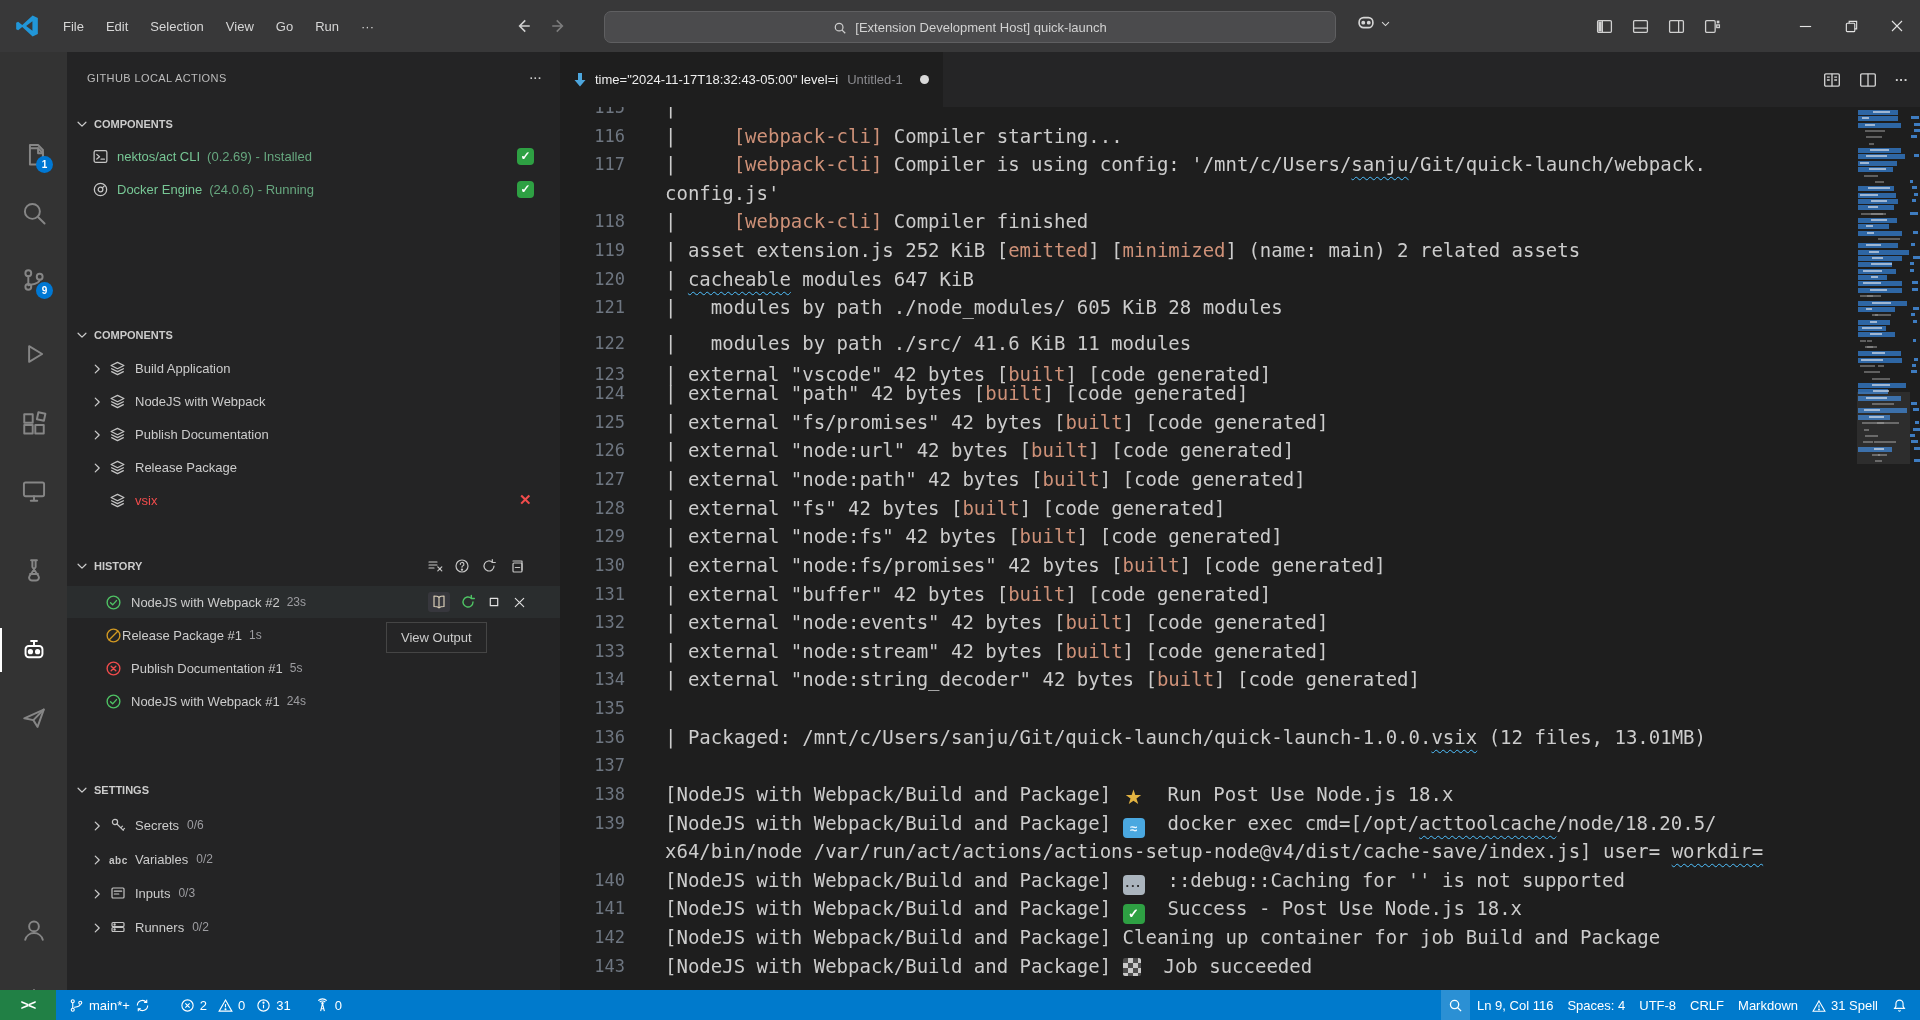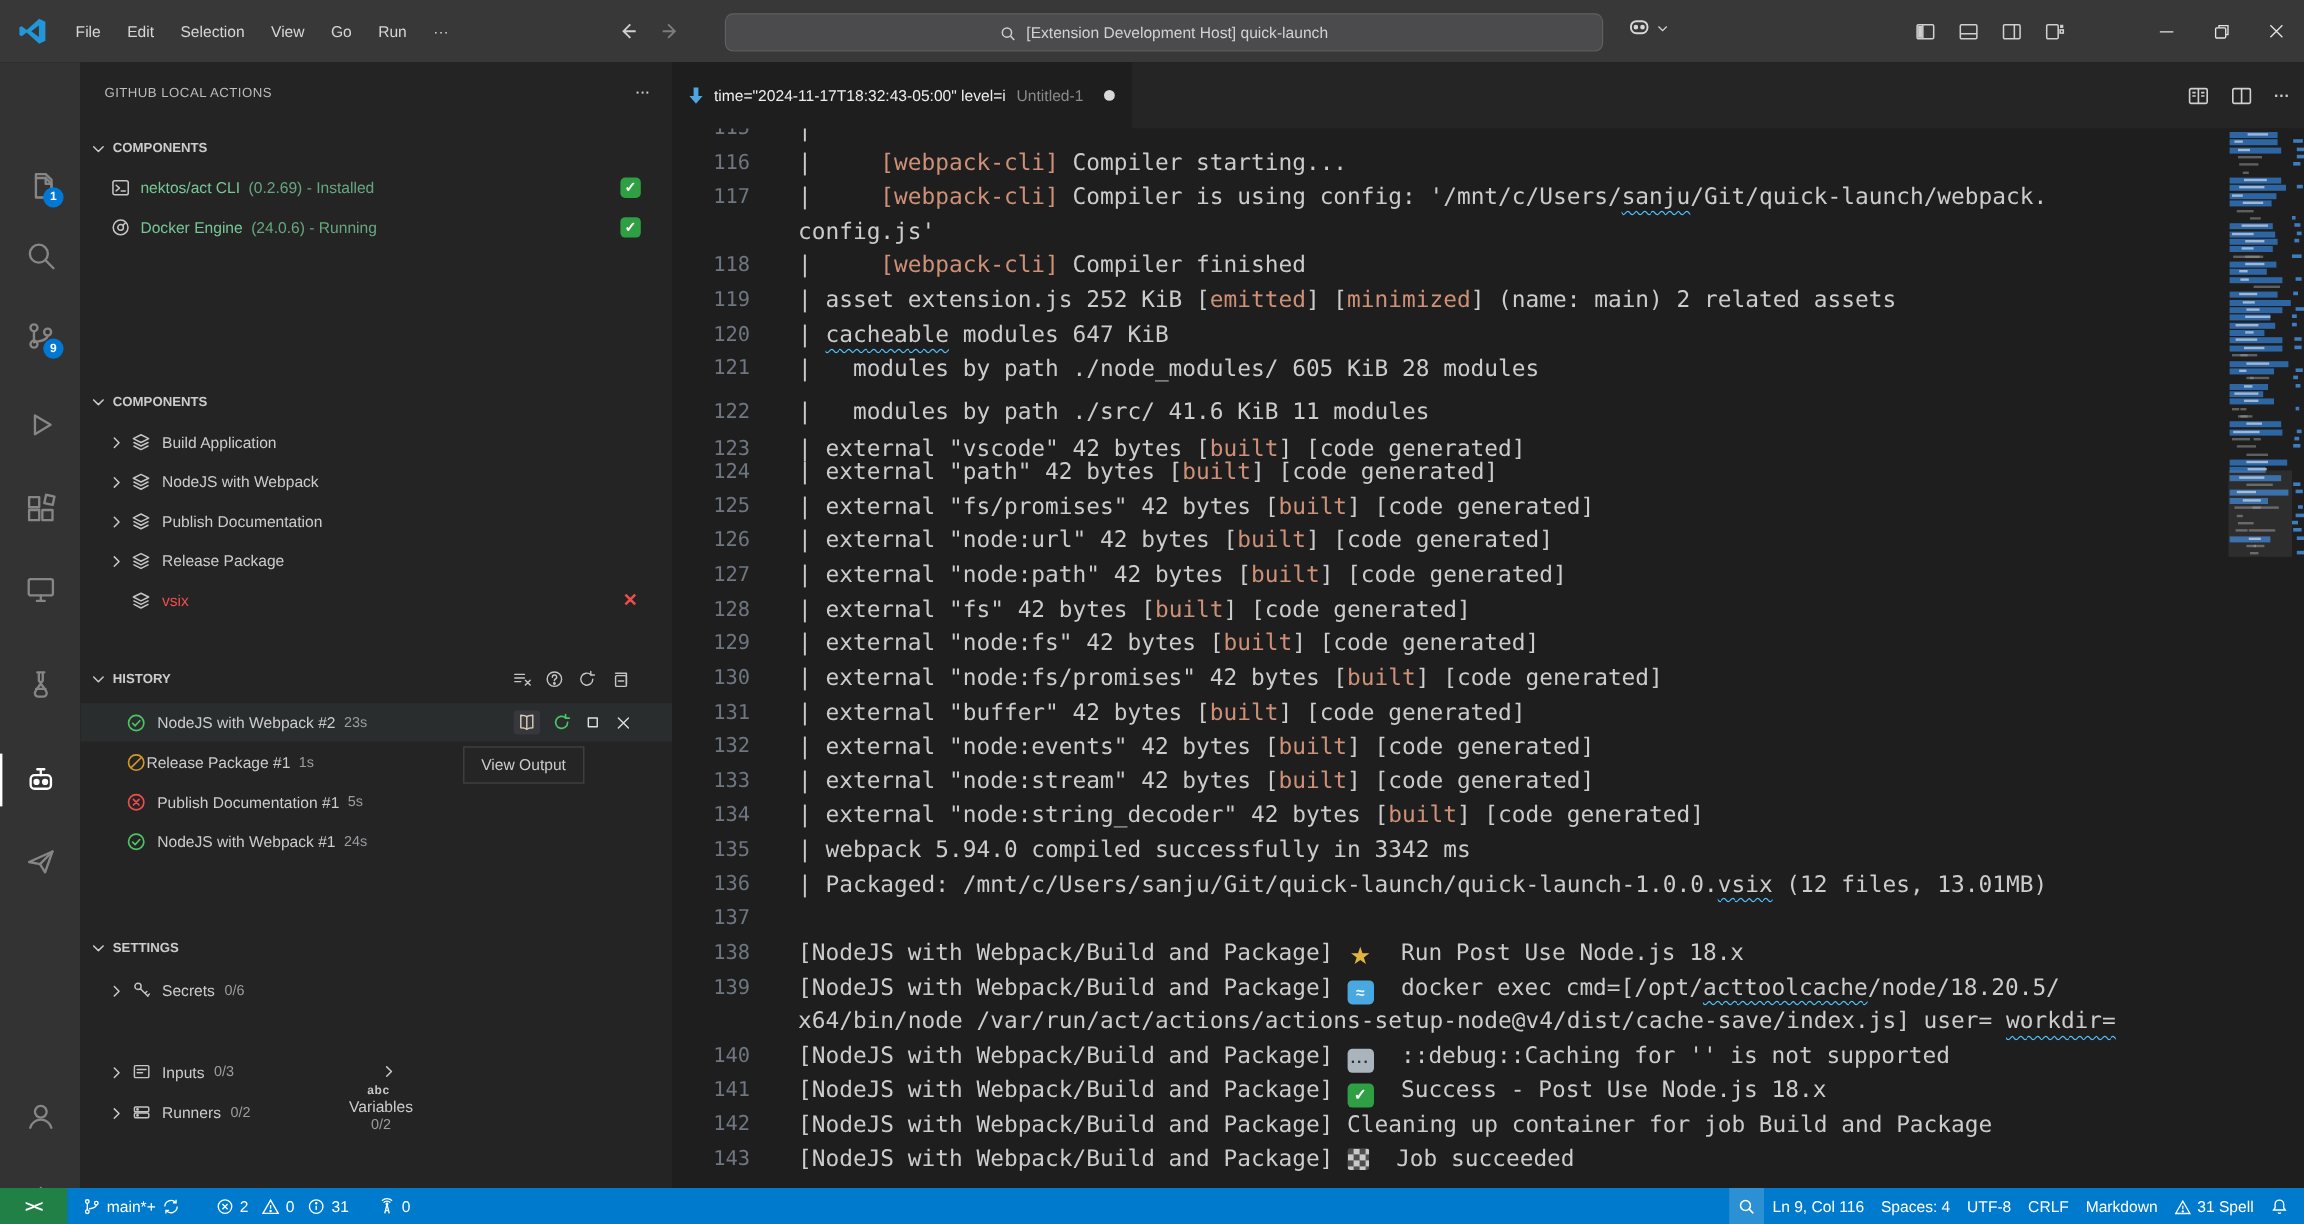--- a/index.html
+++ b/index.html
@@ -415,21 +415,21 @@
           <span style="margin-left:23px;width:16px;color:#c5c5c5"><svg class="ic" width="14" height="14" viewBox="0 0 16 16" fill="none" stroke="#cccccc" stroke-width="1.4" stroke-linecap="round" stroke-linejoin="round">
               <path d="M6 3.5 10.5 8 6 12.5"></path>
             </svg></span>
           <span style="margin-left:3px;color:#c5c5c5;width:18px;text-align:center"><svg class="ic" width="16" height="16" viewBox="0 0 16 16" fill="none" stroke="currentColor" stroke-width="1.2" stroke-linecap="round" stroke-linejoin="round">
               <circle cx="5" cy="5" r="2.6"></circle>
               <path d="M7 7l6.3 6.3M10.8 10.8l1.6-1.6M12.9 12.9l1.6-1.6"></path>
             </svg></span>
           <span style="margin-left:8px">Secrets</span>
           <span class="dim" style="margin-left:8px">0/6</span>
         </div>
-        <div class="srow" style="top: 832px; height: 30px; flex-direction: column;">
+        <div class="srow" style="top: 792px; height: 30px;">
           <span style="margin-left:23px;width:16px;color:#c5c5c5"><svg class="ic" width="14" height="14" viewBox="0 0 16 16" fill="none" stroke="#cccccc" stroke-width="1.4" stroke-linecap="round" stroke-linejoin="round">
               <path d="M6 3.5 10.5 8 6 12.5"></path>
             </svg></span>
           <span style="margin-left:3px;color:#c5c5c5;width:18px;text-align:center"><span style="font-size:10px;font-weight:bold;letter-spacing:.5px;color:#c5c5c5">abc</span></span>
           <span style="margin-left:8px">Variables</span>
           <span class="dim" style="margin-left:8px">0/2</span>
         </div>
         <div class="srow" style="top: 826px; height: 30px;">
           <span style="margin-left:23px;width:16px;color:#c5c5c5"><svg class="ic" width="14" height="14" viewBox="0 0 16 16" fill="none" stroke="#cccccc" stroke-width="1.4" stroke-linecap="round" stroke-linejoin="round">
               <path d="M6 3.5 10.5 8 6 12.5"></path>
@@ -564,21 +564,20 @@
           <div class="crow" style="top: 529.78px;">
             <span class="ln">133</span>
             <span class="ctext"><span>| external "node:stream" 42 bytes [</span><span class="tok-o">built</span><span>] [code generated]</span></span>
           </div>
           <div class="crow" style="top: 558.4px;">
             <span class="ln">134</span>
             <span class="ctext"><span>| external "node:string_decoder" 42 bytes [</span><span class="tok-o">built</span><span>] [code generated]</span></span>
           </div>
           <div class="crow" style="top: 587.02px;">
             <span class="ln">135</span>
-            <span class="ctext"><span>| webpack 5.94.0 compiled successfully in 3342 ms</span></span>
           </div>
           <div class="crow" style="top: 615.64px;">
             <span class="ln">136</span>
             <span class="ctext"><span>| Packaged: /mnt/c/Users/sanju/Git/quick-launch/quick-launch-1.0.0.</span><span class="sq">vsix</span><span> (12 files, 13.01MB)</span></span>
           </div>
           <div class="crow" style="top: 644.26px;">
             <span class="ln">137</span>
           </div>
           <div class="crow" style="top: 672.88px;">
             <span class="ln">138</span>

